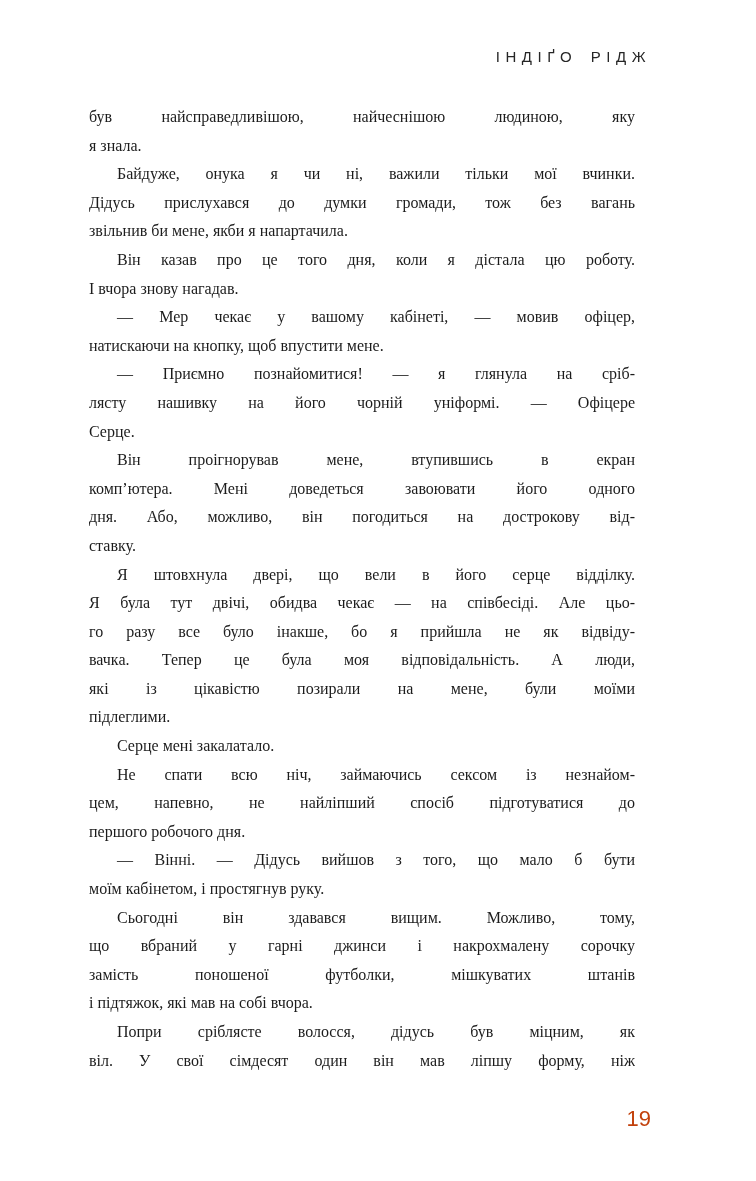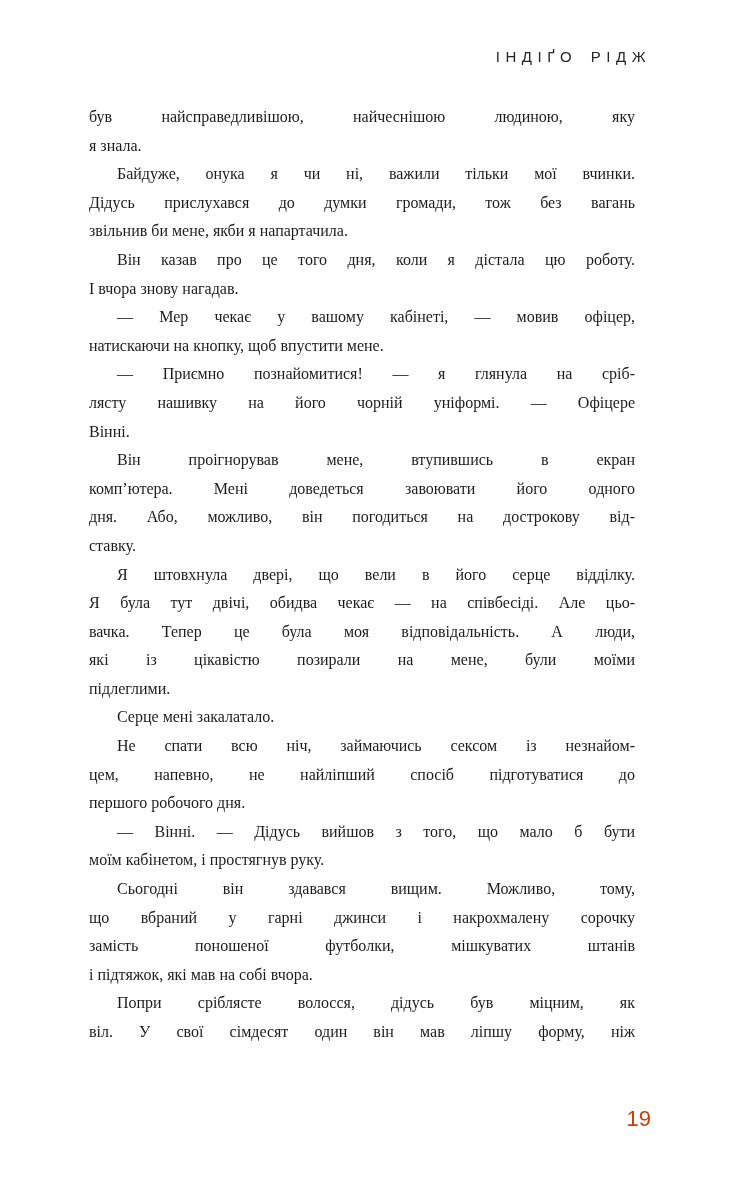--- a/index.html
+++ b/index.html
@@ -74,27 +74,28 @@
       <div class="line last">я знала.</div>
       <div class="line indent">Байдуже, онука я чи ні, важили тільки мої вчинки.</div>
       <div class="line">Дідусь прислухався до думки громади, тож без вагань</div>
       <div class="line last">звільнив би мене, якби я напартачила.</div>
       <div class="line indent">Він казав про це того дня, коли я дістала цю роботу.</div>
       <div class="line last">І вчора знову нагадав.</div>
       <div class="line indent">— Мер чекає у вашому кабінеті, — мовив офіцер,</div>
       <div class="line last">натискаючи на кнопку, щоб впустити мене.</div>
       <div class="line indent">— Приємно познайомитися! — я глянула на сріб-</div>
       <div class="line">лясту нашивку на його чорній уніформі. — Офіцере</div>
-      <div class="line last">Вінні.</div>
+      <div class="line last">Серце.</div>
       <div class="line indent">Він проігнорував мене, втупившись в екран</div>
       <div class="line">комп’ютера. Мені доведеться завоювати його одного</div>
       <div class="line">дня. Або, можливо, він погодиться на дострокову від-</div>
       <div class="line last">ставку.</div>
       <div class="line indent">Я штовхнула двері, що вели в його серце відділку.</div>
       <div class="line">Я була тут двічі, обидва чекає — на співбесіді. Але цьо-</div>
+      <div class="line">го разу все було інакше, бо я прийшла не як відвіду-</div>
       <div class="line">вачка. Тепер це була моя відповідальність. А люди,</div>
       <div class="line">які із цікавістю позирали на мене, були моїми</div>
       <div class="line last">підлеглими.</div>
       <div class="line indent last">Серце мені закалатало.</div>
       <div class="line indent">Не спати всю ніч, займаючись сексом із незнайом-</div>
       <div class="line">цем, напевно, не найліпший спосіб підготуватися до</div>
       <div class="line last">першого робочого дня.</div>
       <div class="line indent">— Вінні. — Дідусь вийшов з того, що мало б бути</div>
       <div class="line last">моїм кабінетом, і простягнув руку.</div>
       <div class="line indent">Сьогодні він здавався вищим. Можливо, тому,</div>

